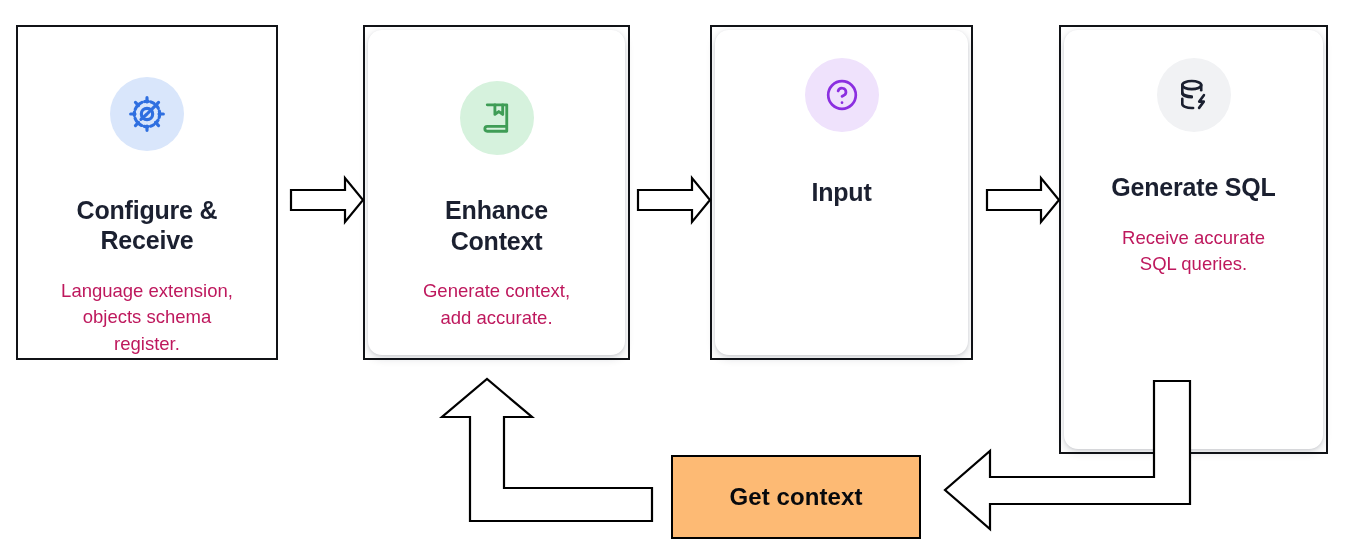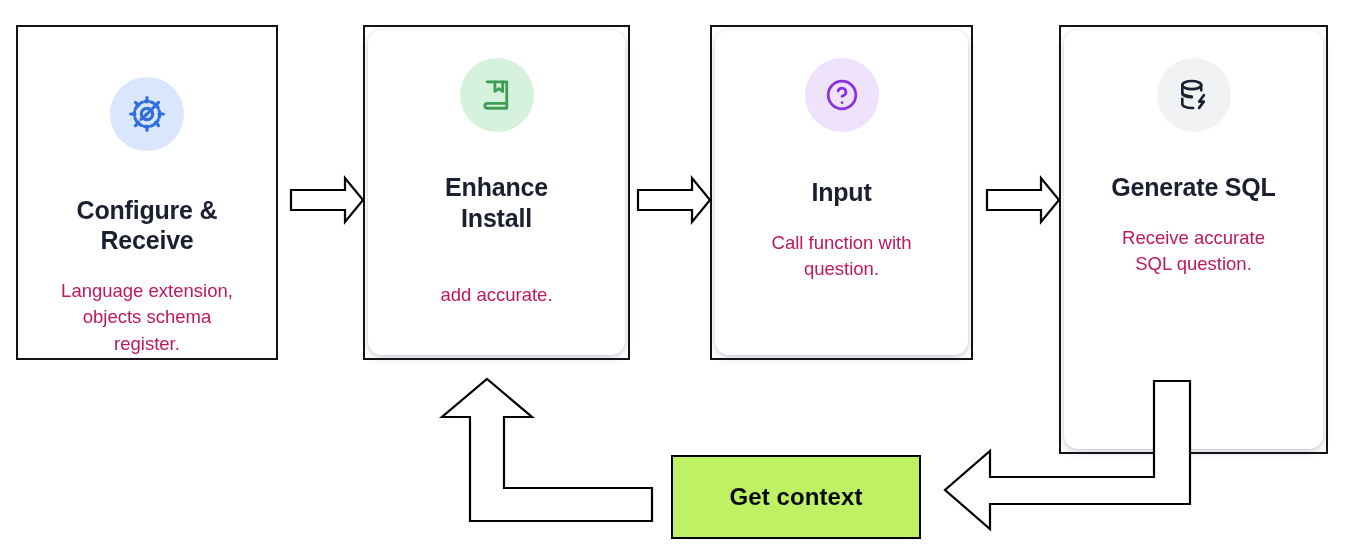--- a/index.html
+++ b/index.html
@@ -87,21 +87,21 @@
     stroke: #000000;
     stroke-width: 2.2;
     stroke-linejoin: miter;
   }
 
   
   #get-context-box {
     position: absolute;
     box-sizing: border-box;
     border: 2.5px solid #000000;
-    background: #bef264;
+    background: #fdba74;
     display: flex;
     align-items: center;
     justify-content: center;
   }
   #get-context-box .gc-label {
     font-size: 24px;
     font-weight: bold;
     color: #07090d;
     letter-spacing: 0.1px;
   }
@@ -127,53 +127,49 @@
       </div>
       <div class="card-desc" style="margin-top:22px;">
         <span>Language extension,</span><br>
         <span>objects schema</span><br>
         <span>register.</span>
       </div>
     </div>
   </div>
 
   <div class="card framed" id="card-1" style="left:363px; top:25px; width:267px; height:335px;">
-    <div class="card-inner" style="justify-content:flex-start; padding-top:28px;">
+    <div class="card-inner" style="justify-content:center; padding-top:28px;">
       <div class="icon-badge" style="background:#d6f2dd;">
         <svg width="36" height="36" viewBox="0 0 24 24" fill="none" stroke="#3f9d56" stroke-width="1.9" stroke-linecap="round" stroke-linejoin="round">
           <path d="M5.5 3.2h13v17.6h-13a1.6 1.6 0 0 1 0-3.2h13"></path>
           <path d="M10.6 3.2v6.4l2.6-1.9 2.6 1.9V3.2"></path>
         </svg>
       </div>
       <div class="card-title" style="margin-top:40px;">
         <span>Enhance</span><br>
-        <span>Install</span>
+        <span>Context</span>
       </div>
       <div class="card-desc" style="margin-top:22px;">
-        <br>
+        <span>Generate context,</span><br>
         <span>add accurate.</span>
       </div>
     </div>
   </div>
 
   <div class="card framed" id="card-2" style="left:710px; top:25px; width:263px; height:335px;">
     <div class="card-inner" style="justify-content:flex-start; padding-top:28px;">
       <div class="icon-badge" style="background:#efe2fc;">
         <svg width="36" height="36" viewBox="0 0 24 24" fill="none" stroke="#8b2fe0" stroke-width="1.8" stroke-linecap="round" stroke-linejoin="round">
           <circle cx="12" cy="12" r="9.2"></circle>
           <path d="M9.4 9.3a2.7 2.7 0 0 1 5.25.9c0 1.8-2.65 2.7-2.65 2.7"></path>
           <path d="M12 17.1h.01"></path>
         </svg>
       </div>
       <div class="card-title" style="margin-top:45px;">
         <span>Input</span><br>
-      </div>
-      <div class="card-desc" style="margin-top:22px;">
-        <span>Call function with</span><br>
-        <span>question.</span>
       </div>
     </div>
   </div>
 
   <div class="card framed" id="card-3" style="left:1059px; top:25px; width:269px; height:429px;">
     <div class="card-inner" style="justify-content:flex-start; padding-top:28px;">
       <div class="icon-badge" style="background:#f1f2f4;">
         <svg width="36" height="36" viewBox="0 0 24 24" fill="none" stroke="#1b2030" stroke-width="1.75" stroke-linecap="round" stroke-linejoin="round">
           <ellipse cx="10.5" cy="5.4" rx="6.3" ry="2.7"></ellipse>
           <path d="M4.2 5.4v5.4c0 1.5 2.82 2.7 6.3 2.7"></path>
@@ -181,21 +177,21 @@
           <path d="M4.2 10.3c0 1.5 2.82 2.7 6.3 2.7"></path>
           <path d="M4.2 14.6v3.4c0 1.5 2.82 2.7 6.3 2.7h.9"></path>
           <path d="M18.6 12.1l-3.1 4.3h3l-3.1 4.2"></path>
         </svg>
       </div>
       <div class="card-title" style="margin-top:40px;">
         <span>Generate SQL</span>
       </div>
       <div class="card-desc" style="margin-top:22px;">
         <span>Receive accurate</span><br>
-        <span>SQL question.</span>
+        <span>SQL queries.</span>
       </div>
     </div>
   </div>
 
   <svg id="connectors" viewBox="0 0 1348 552">
 
     <polygon class="flow-arrow" points="291,190 345,190 345,178 363,200 345,222 345,210 291,210"></polygon>
 
     <polygon class="flow-arrow" points="638,190 692,190 692,178 710,200 692,222 692,210 638,210"></polygon>
 

